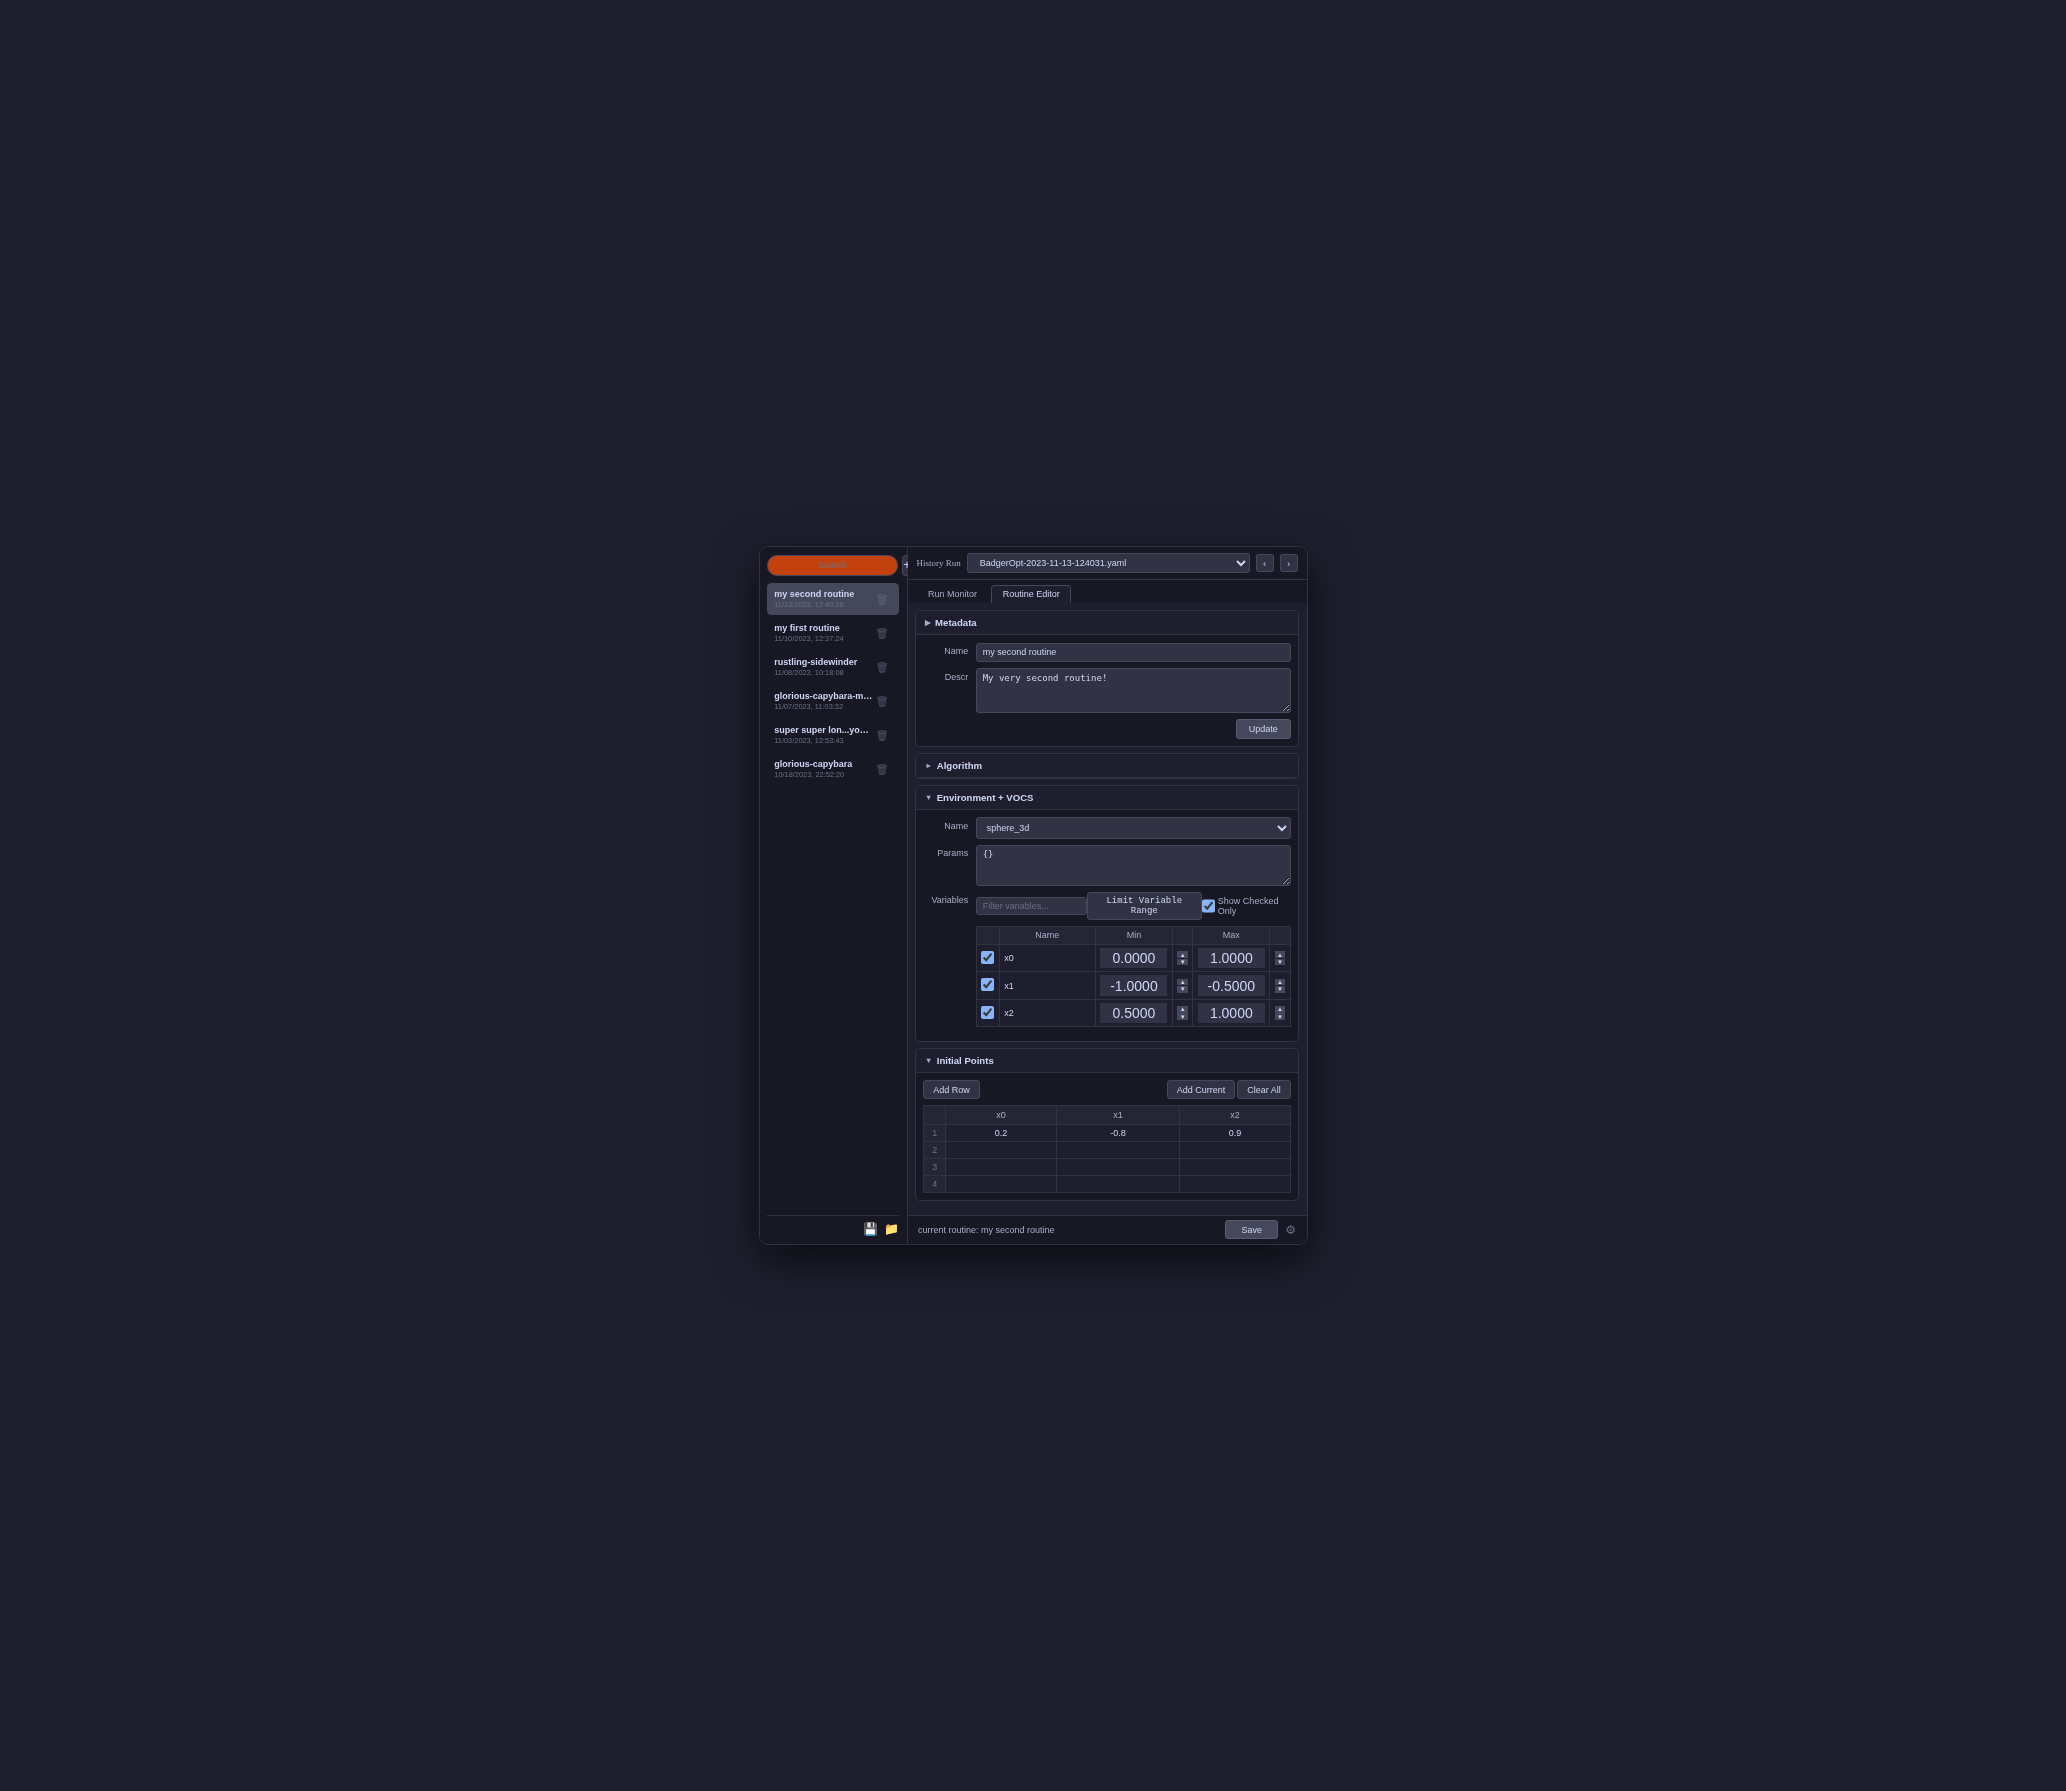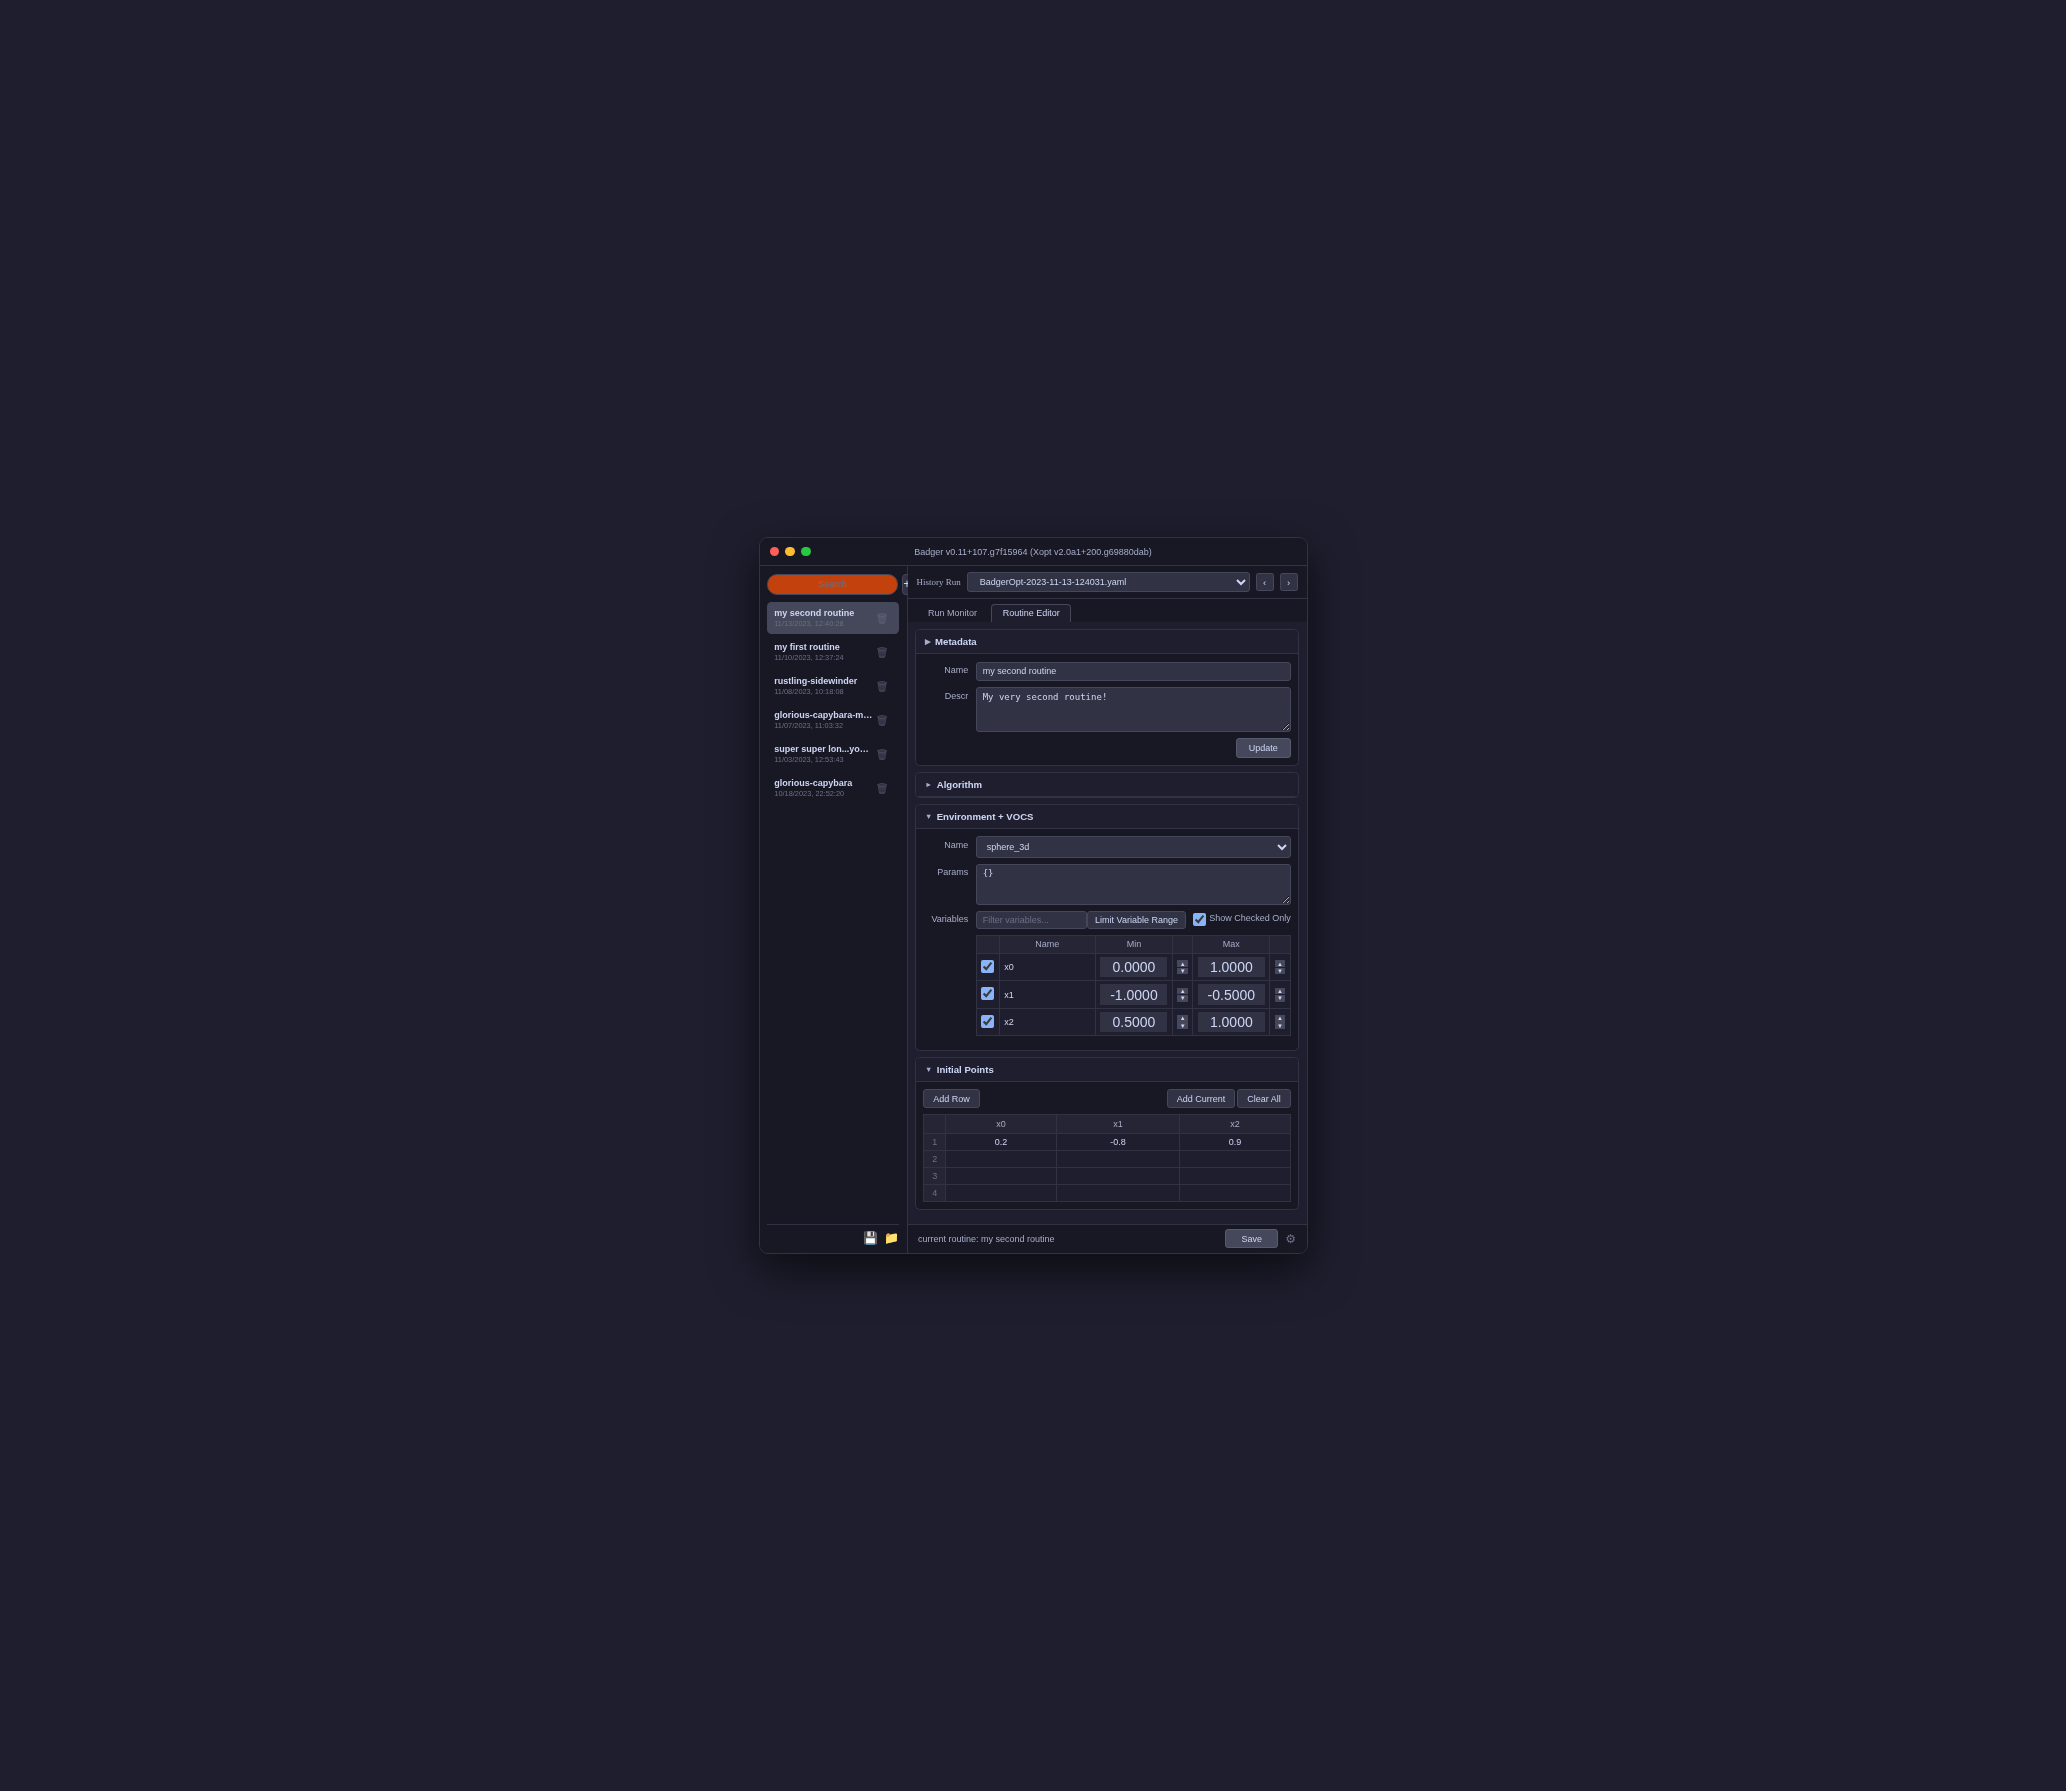--- a/index.html
+++ b/index.html
@@ -311,20 +311,21 @@
     }
     .filter-input::placeholder { color: #6c7086; }
     .limit-btn {
       padding: 3px 7.4px;
       background: #313244;
       border: 0.7px solid #45475a;
       border-radius: 3px;
       color: #cdd6f4;
       font-size: 9px;
       cursor: pointer;
+      font-family: Liberation Mono, monospace;
     }
     .show-checked-label {
       display: flex;
       gap: 3px;
       margin-left: auto;
       font-size: 9px;
       color: #a6adc8;
       cursor: pointer;
     }
     .variables-table {
@@ -446,26 +447,20 @@
     }
     .checkbox-styled {
       accent-color: #89b4fa;
     }
   </style>
 </head>
 <body>
 
 <div class="window">
 
-  <div class="titlebar">
-    <span class="traffic-light tl-red"></span>
-    <span class="traffic-light tl-yellow"></span>
-    <span class="traffic-light tl-green"></span>
-    <span class="titlebar-title">Badger v0.11+107.g7f15964 (Xopt v2.0a1+200.g69880dab)</span>
-  </div>
 
   <div class="app-body">
 
     <div class="sidebar">
       <div class="sidebar-search-row">
         <input class="sidebar-search" type="text" placeholder="Search" style="">
         <button class="sidebar-add-btn">+</button>
       </div>
       <div class="routine-list" id="routine-list">
           <div class="routine-item active">

